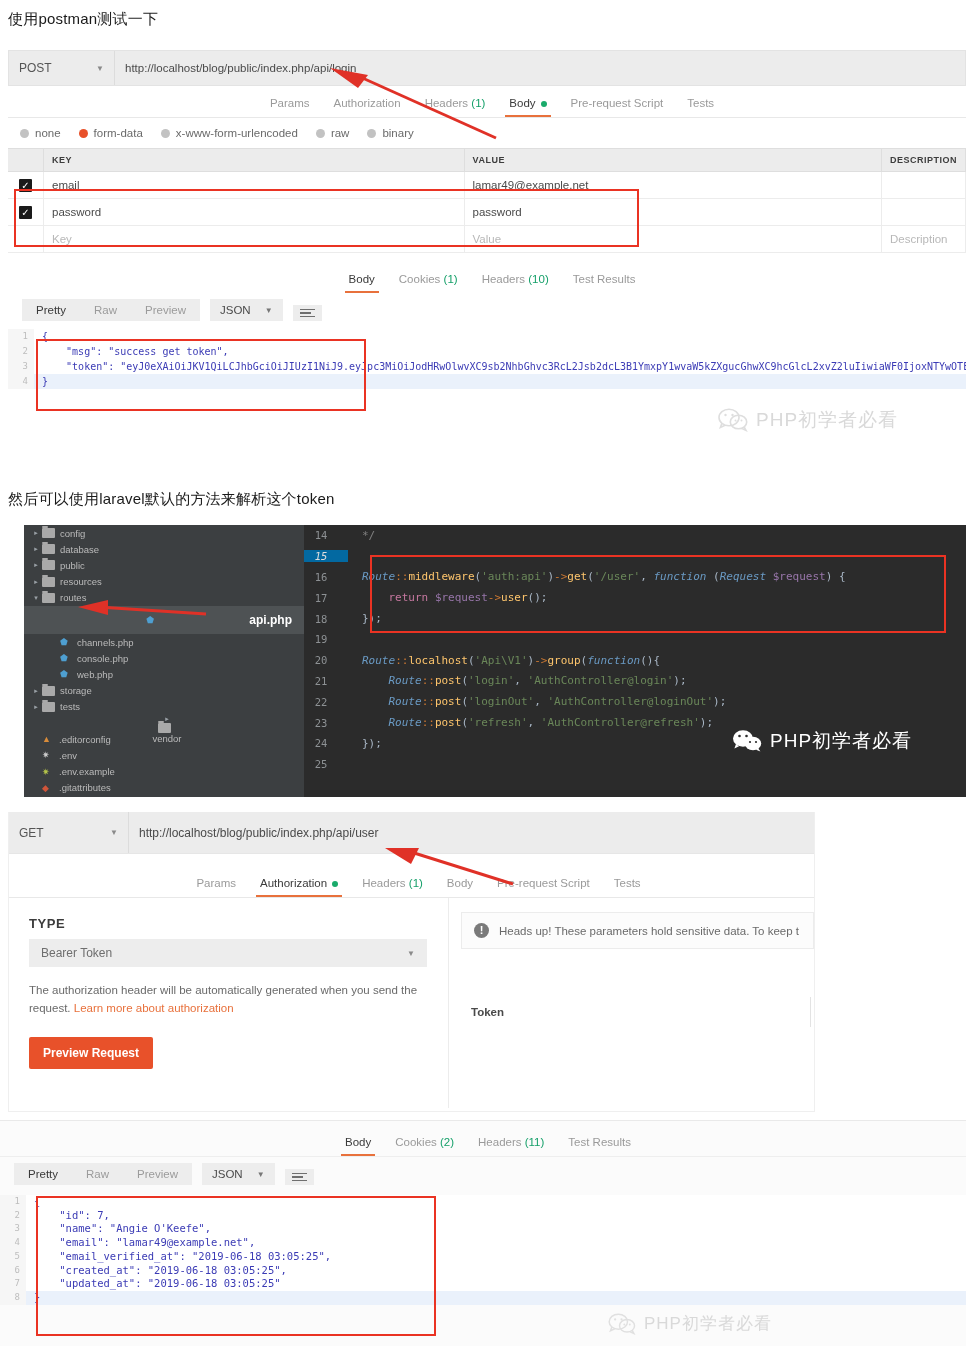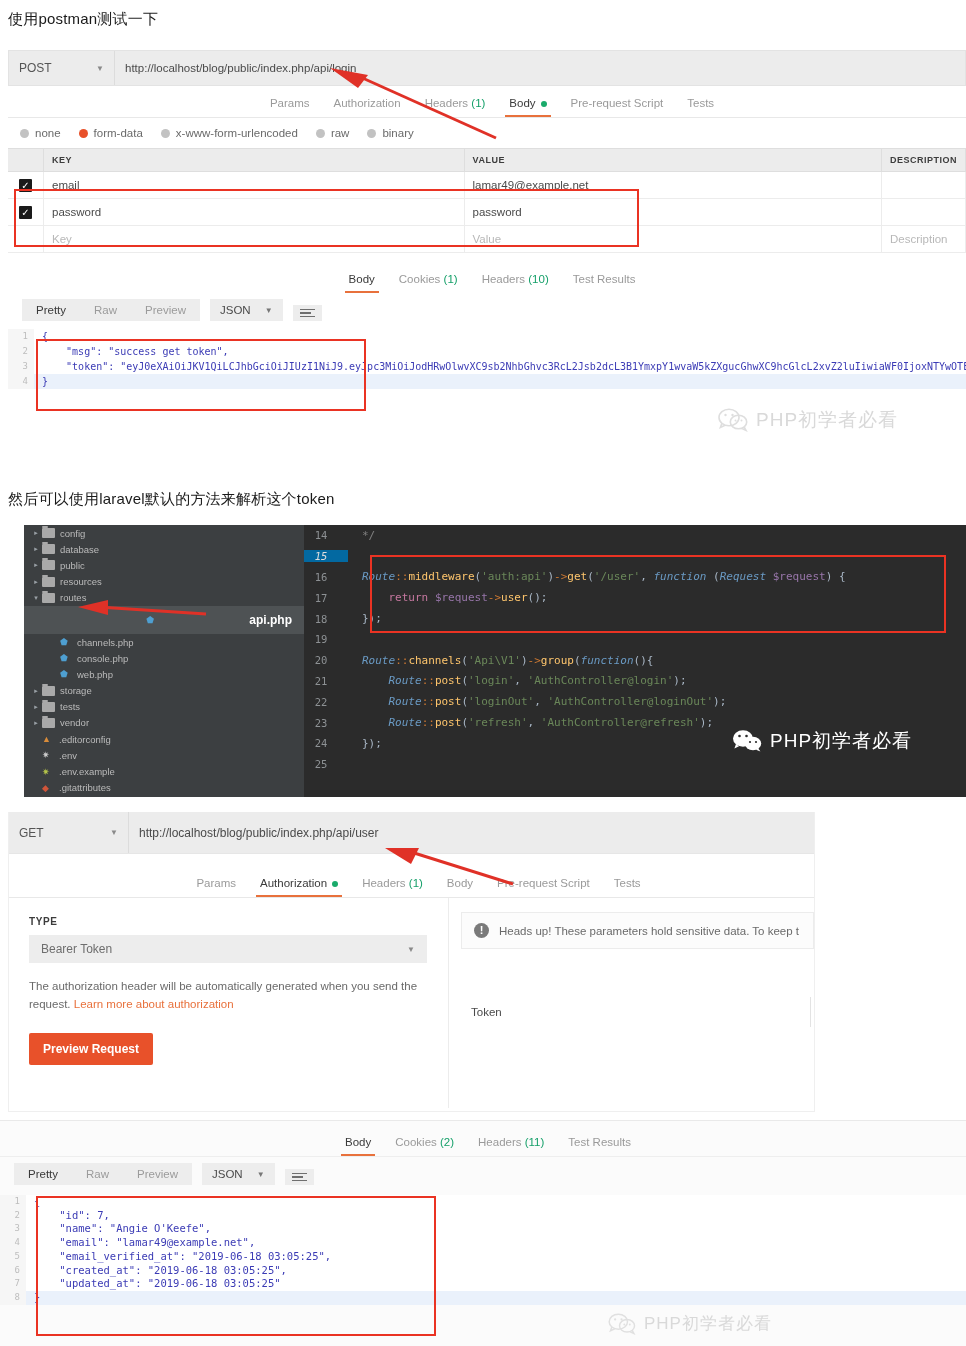--- a/index.html
+++ b/index.html
@@ -164,42 +164,42 @@
     font-family:"DejaVu Sans Mono","Liberation Mono",monospace; font-size:11px;}
   .codeline.cur .lno{ background:#0369a1; color:#dddddd;font-style:italic;}
   .lno{ width:44px; text-align:center; padding-right:10px; color:#8d9194; flex:none; font-size:10.5px;}
   .code{ padding-left:14px; white-space:pre; color:#a9b7c6; }
   .c-kw{color:#cc7832;text-align:center;} .c-cls{color:#6a9ac4; font-style:italic;}
   .c-str{color:#6a8759;} .c-fn{color:#ffc66d;} .c-op{color:#cc7832;}
   .c-var{color:#9876aa;} .c-cm{color:#808080;}
 
   
   .authleft{ position:absolute; left:0; top:0; width:438px; padding:18px 20px; }
-  .lbl{font-size:10px; color:#3c3c3c; letter-spacing:.6px; font-weight:bold; margin-bottom:8px;}
+  .lbl{font-size:13px; color:#3c3c3c; letter-spacing:.6px; font-weight:bold; margin-bottom:8px;}
   .sel{
     height:28px; background:#ededed; display:flex;align-items:center;justify-content:space-between;
     padding:0 12px; font-size:12px; color:#6e6e6e;
   }
   .sel .caret{font-size:8px;color:#8a8a8a;}
   .helptxt{font-size:11.5px; color:#6a6a6a; line-height:18px; margin-top:14px;}
   .lnk{color:#e8713c;}
   .btn-prev{
     margin-top:20px; display:inline-block; background:#e8512a; color:#fff;
     font-size:12px; font-weight:bold; padding:9px 14px; border-radius:2px;
   }
   .authright{ position:absolute; left:439px; top:0; right:0; padding:14px 0 0 12px;
     border-left:1px solid #ececec; height:100%;}
   .warn{
     border:1px solid #ececec; background:#fcfcfc; display:flex;align-items:center;gap:10px;
     padding:10px 12px; font-size:11.5px; color:#6a6a6a; white-space:nowrap; overflow:hidden;
   }
   .warnicon{ width:15px;height:15px;border-radius:50%;background:#7a7a7a;color:#fff;
     font-size:11px; line-height:15px; text-align:center; font-weight:bold; flex:none;}
   .tokenrow{ margin-top:48px; font-size:11.5px; color:#4a4a4a; padding-left:10px;
-    border-right:1px solid #e3e3e3; height:30px; width:350px; display:flex;align-items:center;}
+    border-right:1px solid #e3e3e3; height:30px; width:350px; display:flex;align-items:center;font-weight:bold;}
 </style>
 </head>
 <body>
 
 <div class="heading" style="position:absolute;left:8px;top:10px;">使用postman测试一下</div>
 
 <div class="panel" style="left:8px;top:50px;width:958px;height:410px;">
 
   <div class="urlbar">
     <div class="method">
@@ -391,21 +391,21 @@
       <div class="trow" style="padding-left: 6px;">
         <span class="twist">▸</span>
         <span class="folder"></span>
         <span class="tname">storage</span>
       </div>
       <div class="trow" style="padding-left: 6px;">
         <span class="twist">▸</span>
         <span class="folder"></span>
         <span class="tname">tests</span>
       </div>
-      <div class="trow" style="padding-left: 6px;">
+      <div class="trow" style="padding-left: 6px; flex-direction: column;">
         <span class="twist">▸</span>
         <span class="folder"></span>
         <span class="tname">vendor</span>
       </div>
       <div class="trow" style="padding-left: 6px;">
         <span class="twist"></span>
         <span class="gen" style="color: rgb(217, 140, 58);">▲</span>
         <span class="tname">.editorconfig</span>
       </div>
       <div class="trow" style="padding-left: 6px;">
@@ -445,21 +445,21 @@
       <div class="codeline">
         <div class="lno">18</div>
         <div class="code">});</div>
       </div>
       <div class="codeline">
         <div class="lno">19</div>
         <div class="code"></div>
       </div>
       <div class="codeline">
         <div class="lno">20</div>
-        <div class="code"><span class="c-cls">Route</span><span class="c-op">::</span><span class="c-fn">channels</span>(<span class="c-str">'Api\V1'</span>)<span class="c-op">-&gt;</span><span class="c-fn">group</span>(<span class="c-cls">function</span>(){</div>
+        <div class="code"><span class="c-cls">Route</span><span class="c-op">::</span><span class="c-fn">localhost</span>(<span class="c-str">'Api\V1'</span>)<span class="c-op">-&gt;</span><span class="c-fn">group</span>(<span class="c-cls">function</span>(){</div>
       </div>
       <div class="codeline">
         <div class="lno">21</div>
         <div class="code">    <span class="c-cls">Route</span><span class="c-op">::</span><span class="c-fn">post</span>(<span class="c-str">'login'</span>, <span class="c-str">'AuthController@login'</span>);</div>
       </div>
       <div class="codeline">
         <div class="lno">22</div>
         <div class="code">    <span class="c-cls">Route</span><span class="c-op">::</span><span class="c-fn">post</span>(<span class="c-str">'loginOut'</span>, <span class="c-str">'AuthController@loginOut'</span>);</div>
       </div>
       <div class="codeline">

